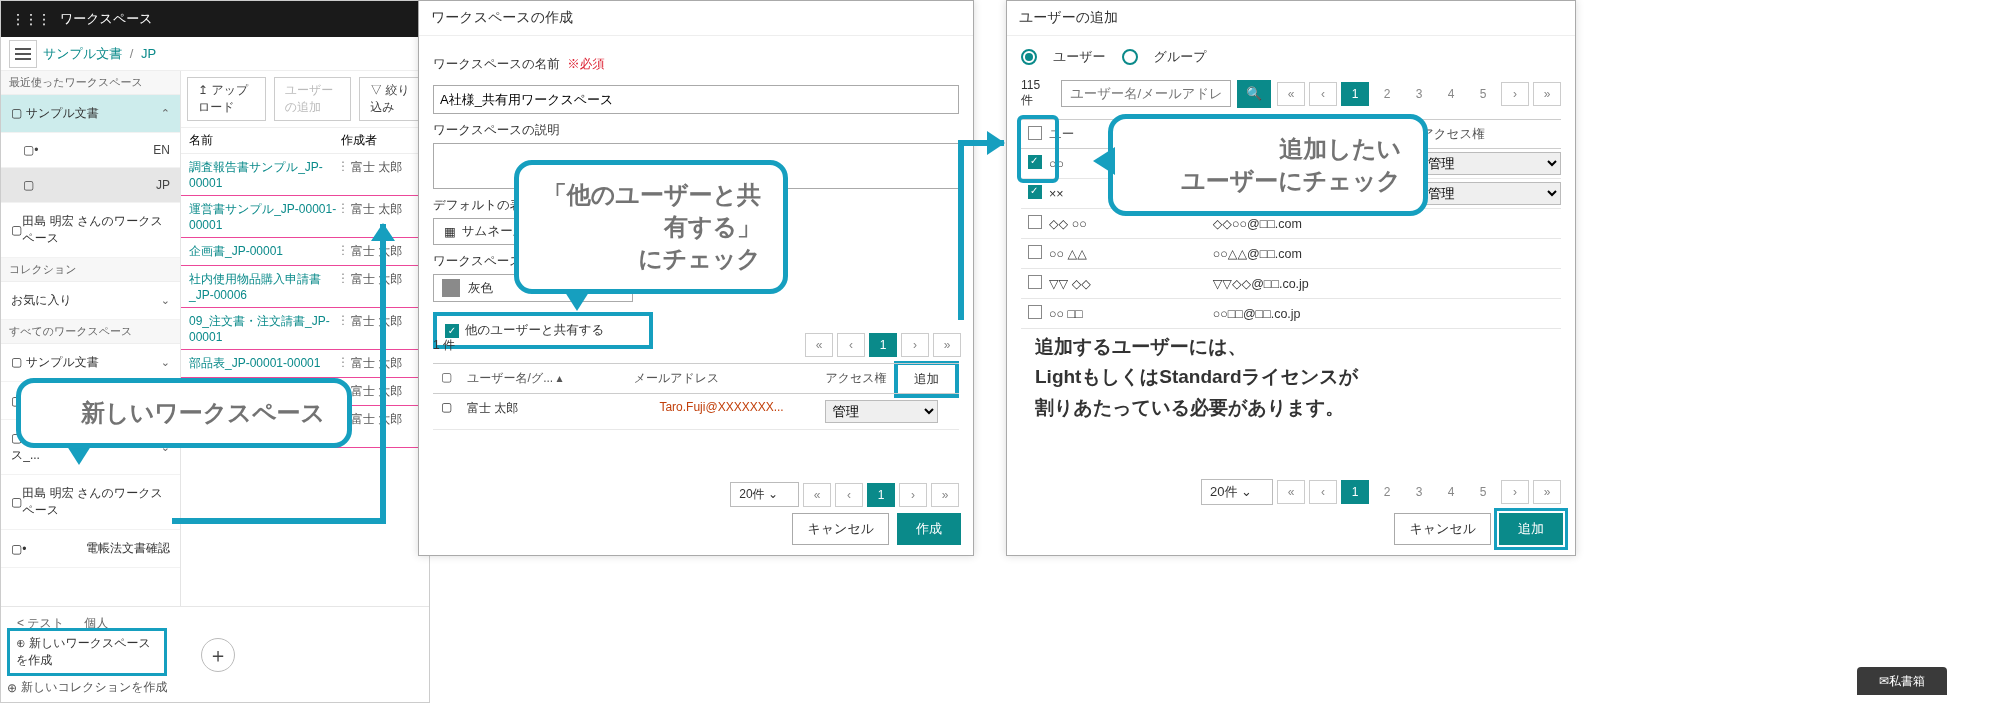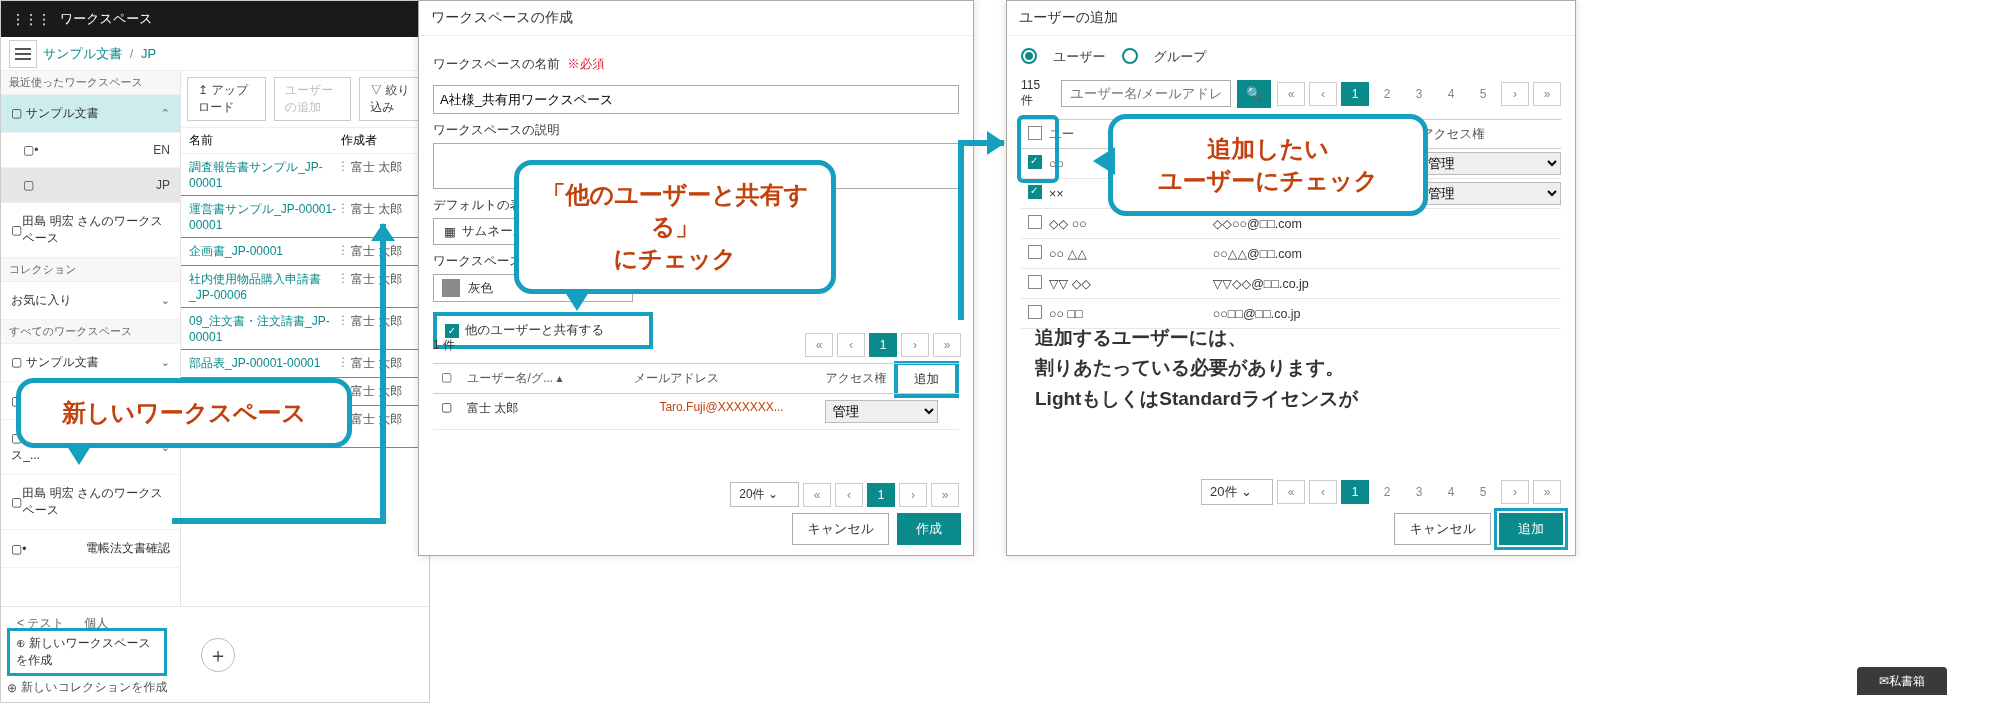--- a/index.html
+++ b/index.html
@@ -65,48 +65,48 @@
   .utr .cck{width:26px;} .utr .cn{flex:1.2;} .utr .ce{flex:1.4; color:#c2410c;text-align:center;} .utr .ca{flex:1;}
   .utr .ca select{ width:90%; border:1px solid #bbb; padding:2px;}
   .foot-pager { position:absolute; left:14px; right:14px; bottom:48px; display:flex; justify-content:flex-end; gap:4px; align-items:center;}
   .foot-pager .sel { border:1px solid #bbb; padding:3px 20px 3px 8px; font-size:12px;}
   .dlg-btns { position:absolute; right:12px; bottom:10px; display:flex; gap:8px;}
   .btn-g { border:1px solid #aaa; padding:6px 14px; font-size:13px; background:#fff; cursor:pointer;}
   .btn-p { background:#0a8a8a; color:#fff; border:1px solid #0a8a8a; padding:6px 18px; font-size:13px; cursor:pointer;}
 
   
   .panel3 { position:absolute; left:1006px; top:0; width:570px; height:556px; border:1px solid #aaa; background:#fff; box-shadow:0 0 8px rgba(0,0,0,.15);}
-  .radio-row { display:flex; align-items:flex-start; gap:16px; padding:12px 14px;}
+  .radio-row { display:flex; align-items:center; gap:16px; padding:12px 14px;}
   .radio { width:16px; height:16px; border:2px solid #0a8a8a; border-radius:50%; display:inline-flex; align-items:center; justify-content:center;}
   .radio.on::after{content:""; width:8px; height:8px; background:#0a8a8a; border-radius:50%;}
   .search-row { display:flex; align-items:center; gap:6px; padding:0 14px 10px;}
   .search-row .cnt{ font-size:12px;}
   .search-row input{ border:1px solid #aaa; padding:5px 8px; width:170px;}
   .search-row .sbtn{ width:34px; height:28px; background:#0a8a8a; color:#fff; display:flex; align-items:center; justify-content:center; cursor:pointer;}
   .top-pager { display:flex; gap:4px; margin-left:auto;}
   .check-hl { border:4px solid #169fbf; border-radius:6px; position:absolute; left:10px; top:114px; width:42px; height:68px;}
   .p3-table { padding:0 14px; font-size:12.5px;}
   .p3-th,.p3-tr{ display:flex; align-items:center; border-bottom:1px solid #e6e6e6; min-height:30px;}
   .p3-th{ color:#555; border-top:1px solid #ccc; border-bottom:1px solid #ccc;}
   .cchk{width:28px; text-align:center;} .cname{flex:1.1;} .cmail{flex:1.4;} .cacc{width:140px;}
   .cacc select{ width:100%; border:1px solid #bbb; padding:2px;}
   .cb2{ width:14px;height:14px; border:1px solid #888; display:inline-block;}
   .cb2.on{ background:#0a8a8a; border-color:#0a8a8a; position:relative;}
   .cb2.on::after{content:"✓"; color:#fff; font-size:10px; position:absolute; left:1px; top:-1px;}
-  .note { position:absolute; left:28px; top:322px; font-size:19px; line-height:1.6; font-weight:600;}
+  .note { position:absolute; left:28px; top:331px; font-size:19px; line-height:1.6; font-weight:600;}
   .p3-foot { position:absolute; left:14px; right:14px; bottom:50px; display:flex; justify-content:flex-end; gap:4px; align-items:center;}
   .p3-btns { position:absolute; right:12px; bottom:10px; display:flex; gap:8px;}
   .btn-p.hl { outline:3px solid #169fbf; outline-offset:2px;}
 
   
-  .callout { position:absolute; background:#fff; border:5px solid #169fbf; border-radius:18px; padding:14px 22px; font-size:24px; font-weight:700; text-align:center; color:#c2410c;}
+  .callout { position:absolute; background:#fff; border:5px solid #169fbf; border-radius:18px; padding:14px 22px; font-size:24px; font-weight:700; text-align:right; color:#737373;}
   .callout .tail { position:absolute; width:0; height:0;}
   .co1 { left:16px; top:378px; width:336px;}
   .co1 .tail{ left:44px; bottom:-22px; border-left:14px solid transparent; border-right:14px solid transparent; border-top:22px solid #169fbf;}
-  .co2 { left:514px; top:160px; width:322px;}
+  .co2 { left:514px; top:160px; width:274px;}
   .co2 .tail{ left:44px; bottom:-22px; border-left:14px solid transparent; border-right:14px solid transparent; border-top:22px solid #169fbf;}
   .co3 { left:1108px; top:114px; width:320px;}
   .co3 .tail{ left:-20px; top:28px; border-top:14px solid transparent; border-bottom:14px solid transparent; border-right:22px solid #169fbf;}
 
   
   .arrow { position:absolute; background:#169fbf;}
   .arrow.a1 { left:380px; top:224px; width:6px; height:294px; }
   .arrow.a1::before{content:""; position:absolute; left:-9px; top:-1px; border-left:12px solid transparent; border-right:12px solid transparent; border-bottom:18px solid #169fbf;}
   .arrow.a1b { left:172px; top:518px; width:214px; height:6px;}
   .arrow.a2 { left:958px; top:140px; width:6px; height:180px;}
@@ -350,22 +350,22 @@
     <div class="p3-tr">
         <div class="cchk"><span class="cb2"></span></div>
         <div class="cname">○○ □□</div>
         <div class="cmail">○○□□@□□.co.jp</div>
         <div class="cacc"></div>
       </div>
   </div>
   <div class="check-hl"></div>
   <div class="note">
     <div>追加するユーザーには、</div>
+    <div>LightもしくはStandardライセンスが</div>
     <div>割りあたっている必要があります。</div>
-    <div>LightもしくはStandardライセンスが</div>
   </div>
   <div class="p3-foot">
     <span class="sel" style="border:1px solid #bbb;padding:3px 20px 3px 8px"><span>20件</span> ⌄</span>
     <div class="pg">«</div>
     <div class="pg">‹</div>
     <div class="pg cur">1</div>
     <div class="pg" style="border:none">2</div>
     <div class="pg" style="border:none">3</div>
     <div class="pg" style="border:none">4</div>
     <div class="pg" style="border:none">5</div>

